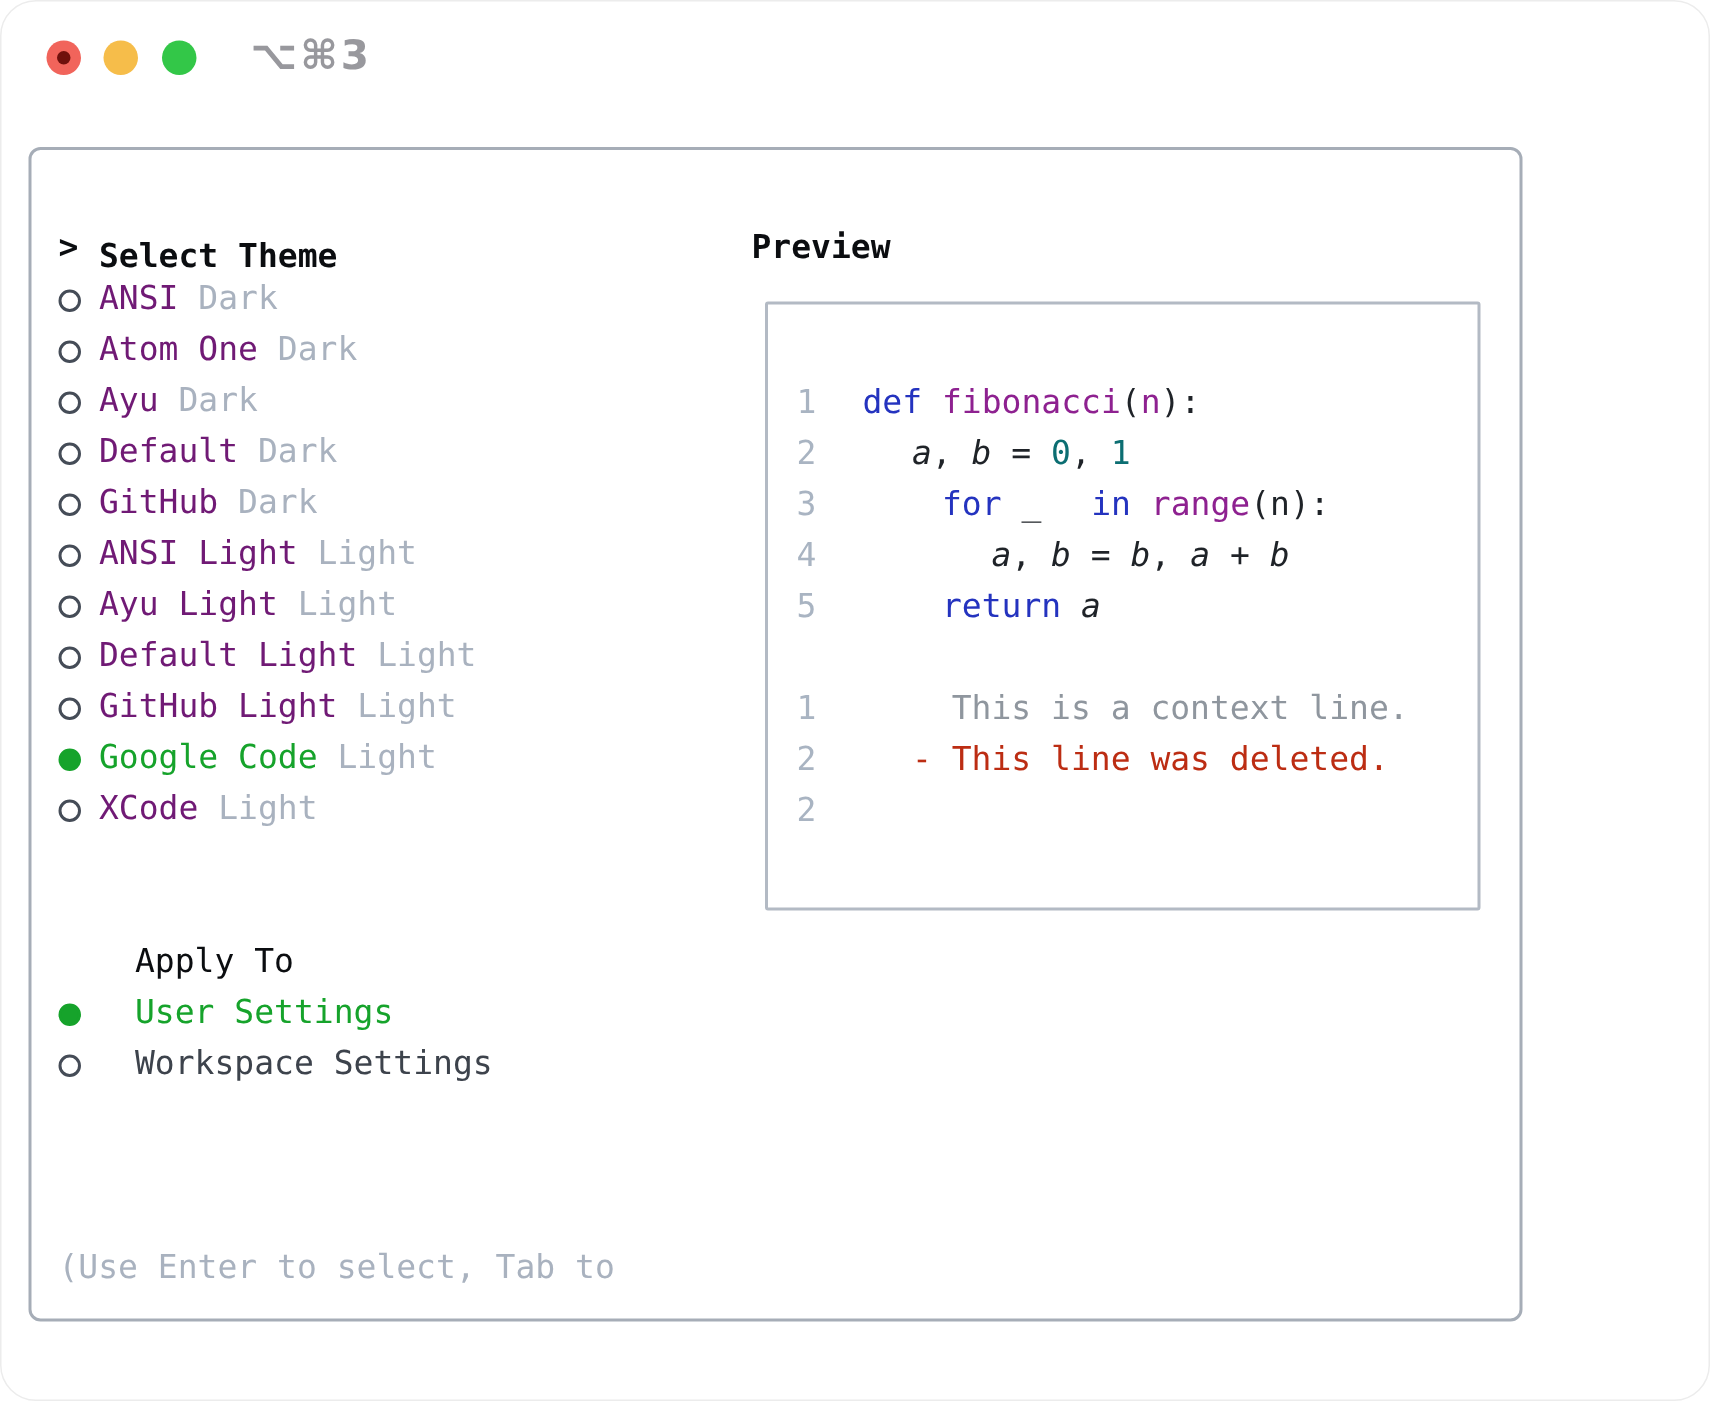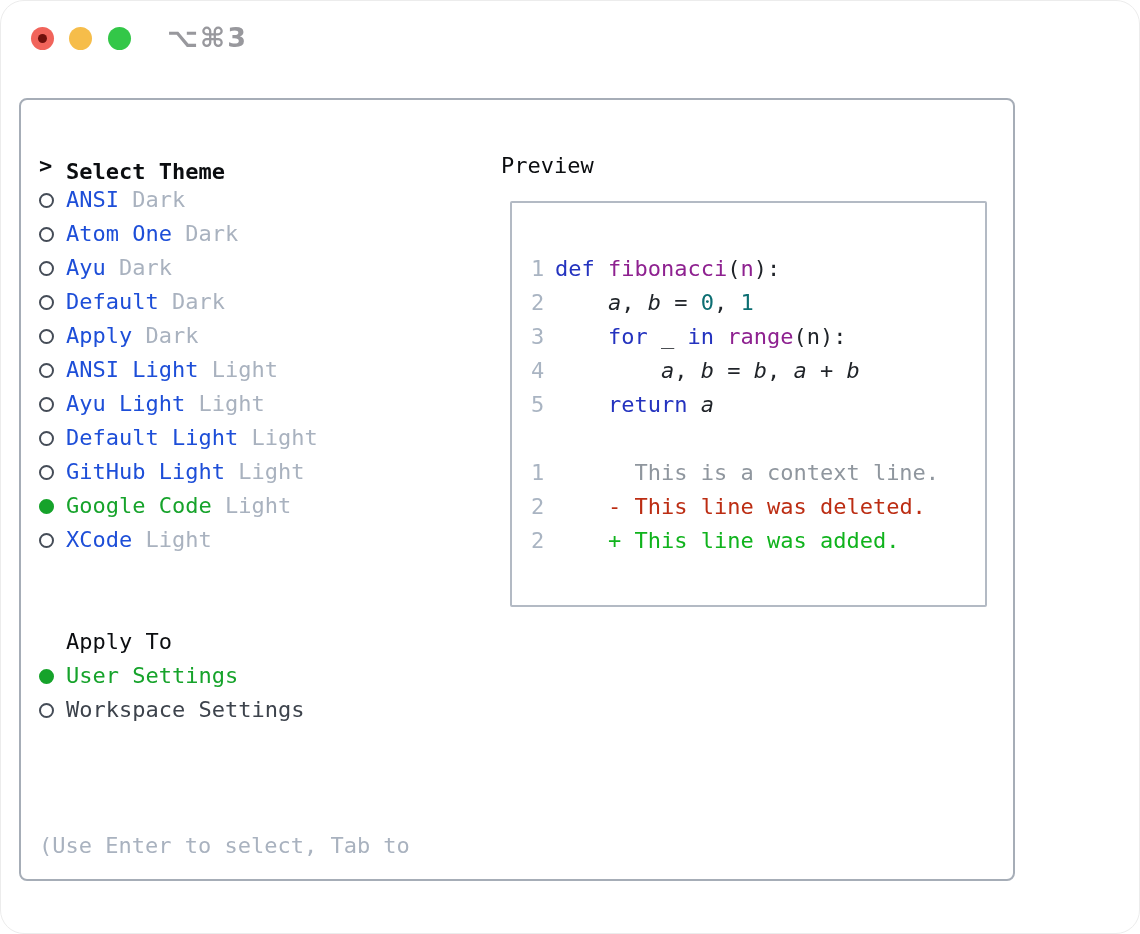--- a/index.html
+++ b/index.html
@@ -24,36 +24,36 @@
   .col{position:absolute;font-size:22px;line-height:34px;}
   .menu{left:18px;top:49px;}
   .applyto{left:18px;top:525px;}
   .help{left:18px;top:661px;color:#a9b2bf;white-space:pre;}
   .menu-row{display:flex;align-items:center;height:34px;white-space:pre;}
   .marker{display:inline-flex;align-items:center;width:27px;flex:0 0 27px;}
   .cursor{font-weight:700;color:#0b0d10;}
   .radio{width:11px;height:11px;border:2px solid #454c57;border-radius:50%;background:transparent;}
   .radio.on{border-color:var(--selection-green);background:var(--selection-green);}
   .heading{font-weight:700;color:#0b0d10;margin-top:12px;}
-  .tname{color:#1d4ed8;}
+  .tname{color:#701a75;}
   .tvariant{color:#a9b2bf;}
   .menu-row.selected .tname, .menu-row.selected .olabel{color:var(--selection-green);}
-  .olabel{color:#3d434c;}
+  .olabel{color:#3d434c;margin-left:24px;}
   
-  .pv-title{position:absolute;left:480px;top:49px;height:34px;line-height:34px;font-size:22px;font-weight:400;color:#0b0d10;}
+  .pv-title{position:absolute;left:480px;top:49px;height:34px;line-height:34px;font-size:22px;font-weight:700;color:#0b0d10;}
   .pbox{
     position:absolute;left:489px;top:101px;width:477px;height:406px;box-sizing:border-box;
     border:2px solid #b3bac4;border-radius:2px;background:#fff;overflow:hidden;
   }
   .codearea{padding:49px 0 0 19px;font-size:22px;line-height:34px;}
   .cline{display:flex;white-space:pre;height:34px;}
   .lnum{display:inline-block;width:14px;flex:0 0 14px;margin-right:10px;color:var(--line-number);}
   .ltext{white-space:pre;}
   .diffblock{margin-top:34px;}
-  .tk-kw{color:var(--keyword);}
+  .tk-kw{color:var(--keyword);margin-left:20px;}
   .tk-fn{color:var(--function);}
   .tk-num{color:var(--number);}
   .tk-pl{color:#1f2328;}
   .tk-var{color:#1f2328;font-style:italic;}
   .tk-ctx{color:var(--context);text-align:right;}
   .tk-del{color:var(--deleted);}
   .tk-add{color:var(--added);}
 </style>
 </head>
 <body>
@@ -76,21 +76,21 @@
     <div class="col menu">
       <div class="menu-row">
         <span class="marker"><span class="cursor">&gt;</span></span>
         <span class="heading">Select Theme</span>
       </div>
       <div id="theme-options">
           <div class="menu-row"><span class="marker"><span class="radio"></span></span><span class="label"><span class="tname">ANSI</span><span class="tvariant"> Dark</span></span></div>
           <div class="menu-row"><span class="marker"><span class="radio"></span></span><span class="label"><span class="tname">Atom One</span><span class="tvariant"> Dark</span></span></div>
           <div class="menu-row"><span class="marker"><span class="radio"></span></span><span class="label"><span class="tname">Ayu</span><span class="tvariant"> Dark</span></span></div>
           <div class="menu-row"><span class="marker"><span class="radio"></span></span><span class="label"><span class="tname">Default</span><span class="tvariant"> Dark</span></span></div>
-          <div class="menu-row"><span class="marker"><span class="radio"></span></span><span class="label"><span class="tname">Apply</span><span class="tvariant"> Dark</span></span></div>
+          <div class="menu-row"><span class="marker"><span class="radio"></span></span><span class="label"><span class="tname">GitHub</span><span class="tvariant"> Dark</span></span></div>
           <div class="menu-row"><span class="marker"><span class="radio"></span></span><span class="label"><span class="tname">ANSI Light</span><span class="tvariant"> Light</span></span></div>
           <div class="menu-row"><span class="marker"><span class="radio"></span></span><span class="label"><span class="tname">Ayu Light</span><span class="tvariant"> Light</span></span></div>
           <div class="menu-row"><span class="marker"><span class="radio"></span></span><span class="label"><span class="tname">Default Light</span><span class="tvariant"> Light</span></span></div>
           <div class="menu-row"><span class="marker"><span class="radio"></span></span><span class="label"><span class="tname">GitHub Light</span><span class="tvariant"> Light</span></span></div>
           <div class="menu-row selected"><span class="marker"><span class="radio on"></span></span><span class="label"><span class="tname">Google Code</span><span class="tvariant"> Light</span></span></div>
           <div class="menu-row"><span class="marker"><span class="radio"></span></span><span class="label"><span class="tname">XCode</span><span class="tvariant"> Light</span></span></div>
         </div>
     </div>
 
     <div class="col applyto">
@@ -116,19 +116,19 @@
         <div id="codelines">
             <div class="cline"><span class="lnum">1</span><span class="ltext"><span class="tk-kw">def</span><span class="tk-pl"> </span><span class="tk-fn">fibonacci</span><span class="tk-pl">(</span><span class="tk-fn">n</span><span class="tk-pl">):</span></span></div>
             <div class="cline"><span class="lnum">2</span><span class="ltext"><span class="tk-pl">    </span><span class="tk-var">a</span><span class="tk-pl">, </span><span class="tk-var">b</span><span class="tk-pl"> = </span><span class="tk-num">0</span><span class="tk-pl">, </span><span class="tk-num">1</span></span></div>
             <div class="cline"><span class="lnum">3</span><span class="ltext"><span class="tk-pl">    </span><span class="tk-kw">for</span><span class="tk-pl"> _ </span><span class="tk-kw">in</span><span class="tk-pl"> </span><span class="tk-fn">range</span><span class="tk-pl">(n):</span></span></div>
             <div class="cline"><span class="lnum">4</span><span class="ltext"><span class="tk-pl">        </span><span class="tk-var">a</span><span class="tk-pl">, </span><span class="tk-var">b</span><span class="tk-pl"> = </span><span class="tk-var">b</span><span class="tk-pl">, </span><span class="tk-var">a</span><span class="tk-pl"> + </span><span class="tk-var">b</span></span></div>
             <div class="cline"><span class="lnum">5</span><span class="ltext"><span class="tk-pl">    </span><span class="tk-kw">return</span><span class="tk-pl"> </span><span class="tk-var">a</span></span></div>
           </div>
         <div id="difflines" class="diffblock">
             <div class="cline"><span class="lnum">1</span><span class="ltext"><span class="tk-ctx">      This is a context line.</span></span></div>
             <div class="cline"><span class="lnum">2</span><span class="ltext"><span class="tk-pl">    </span><span class="tk-del">- This line was deleted.</span></span></div>
-            <div class="cline"><span class="lnum">2</span><span class="ltext"><span class="tk-pl">    </span><span class="tk-add">+ This line was added.</span></span></div>
+            <div class="cline"><span class="lnum">2</span><span class="ltext"><span class="tk-pl">    </span></span></div>
           </div>
       </div>
     </div>
 
   </div>
 </div>
 
 </body></html>

